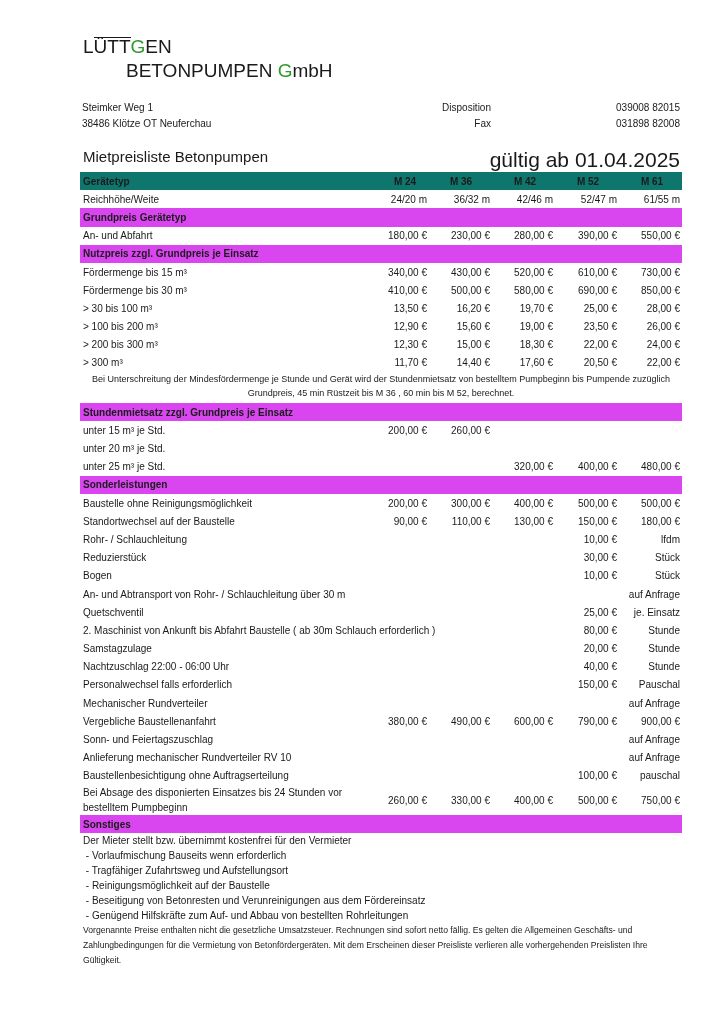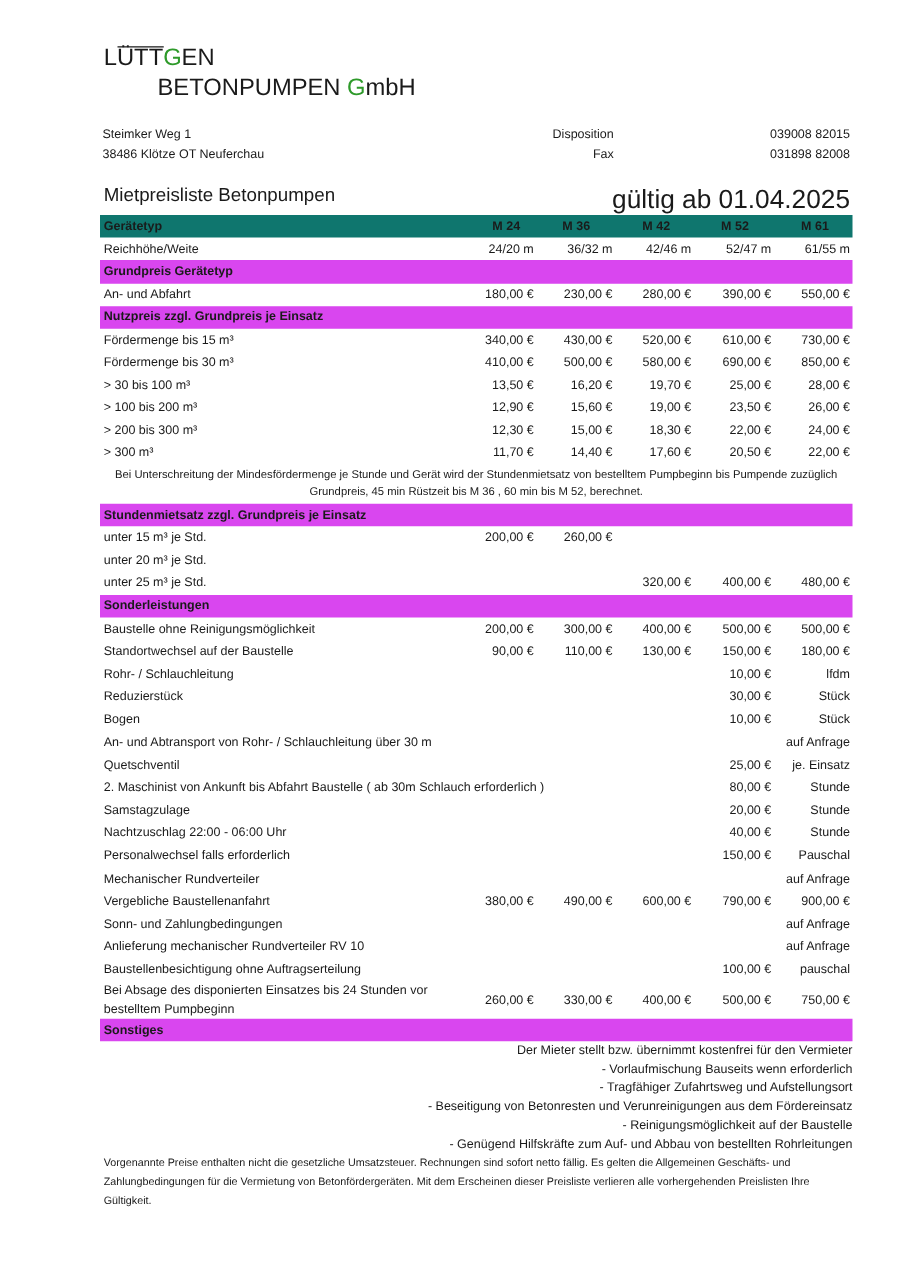--- a/index.html
+++ b/index.html
@@ -25,21 +25,21 @@
   .row.sec { background: #d946ef; font-weight: bold; }
   .row.hdr { background: #0f766e; font-weight: bold; }
   .row.tall { height: 30px; }
   .row .lbl { position: absolute; left: 3px; white-space: nowrap; }
   .row.tall .lbl { white-space: normal; width: 290px; line-height: 15px; }
   .row .c { position: absolute; width: 63px; text-align: right; white-space: nowrap; }
   .c0 { left: 284px; } .c1 { left: 347px; } .c2 { left: 410px; } .c3 { left: 474px; } .c4 { left: 537px; }
   .hdr .c { text-align: center; width: 50px; }
   .hdr .c0 { left: 300px; } .hdr .c1 { left: 356px; } .hdr .c2 { left: 420px; } .hdr .c3 { left: 483px; } .hdr .c4 { left: 547px; }
   .note { text-align: center; font-size: 9px; line-height: 13.5px; padding: 1px 10px 3px; }
-  .plain { font-size: 10px; line-height: 15px; padding-left: 3px; text-align: right; }
+  .plain { font-size: 10px; line-height: 15px; padding-left: 3px; }
   .small { font-size: 8.6px; line-height: 15px; padding-left: 3px; padding-right: 20px; }
 </style>
 </head>
 <body>
 
 <div class="logo">
   <div class="l1"><span>L</span><span class="over">ÜTT</span><span class="g">G</span><span>EN</span></div>
   <div class="l2"><span>BETONPUMPEN </span><span class="g">G</span><span>mbH</span></div>
 </div>
 
@@ -279,21 +279,21 @@
       </div>
       <div class="row">
         <span class="lbl">Vergebliche Baustellenanfahrt</span>
         <span class="c c0">380,00 €</span>
         <span class="c c1">490,00 €</span>
         <span class="c c2">600,00 €</span>
         <span class="c c3">790,00 €</span>
         <span class="c c4">900,00 €</span>
       </div>
       <div class="row">
-        <span class="lbl">Sonn- und Zahlungbedingungen</span>
+        <span class="lbl">Sonn- und Feiertagszuschlag</span>
         <span class="c c0"></span>
         <span class="c c1"></span>
         <span class="c c2"></span>
         <span class="c c3"></span>
         <span class="c c4">auf Anfrage</span>
       </div>
       <div class="row">
         <span class="lbl">Anlieferung mechanischer Rundverteiler RV 10</span>
         <span class="c c0"></span>
         <span class="c c1"></span>
@@ -319,18 +319,18 @@
       </div>
     </div>
 
   <div class="row sec">
       <span class="lbl">Sonstiges</span>
     </div>
   <div class="plain">Der Mieter stellt bzw. übernimmt kostenfrei für den Vermieter</div>
   <div id="sonst-items">
       <div class="plain" style="white-space: pre;"> - Vorlaufmischung Bauseits wenn erforderlich</div>
       <div class="plain" style="white-space: pre;"> - Tragfähiger Zufahrtsweg und Aufstellungsort</div>
+      <div class="plain" style="white-space: pre;"> - Reinigungsmöglichkeit auf der Baustelle</div>
       <div class="plain" style="white-space: pre;"> - Beseitigung von Betonresten und Verunreinigungen aus dem Fördereinsatz</div>
-      <div class="plain" style="white-space: pre;"> - Reinigungsmöglichkeit auf der Baustelle</div>
       <div class="plain" style="white-space: pre;"> - Genügend Hilfskräfte zum Auf- und Abbau von bestellten Rohrleitungen</div>
     </div>
   <div class="small">Vorgenannte Preise enthalten nicht die gesetzliche Umsatzsteuer. Rechnungen sind sofort netto fällig. Es gelten die Allgemeinen Geschäfts- und Zahlungbedingungen für die Vermietung von Betonfördergeräten. Mit dem Erscheinen dieser Preisliste verlieren alle vorhergehenden Preislisten Ihre Gültigkeit.</div>
 </div>
 
 </body></html>

